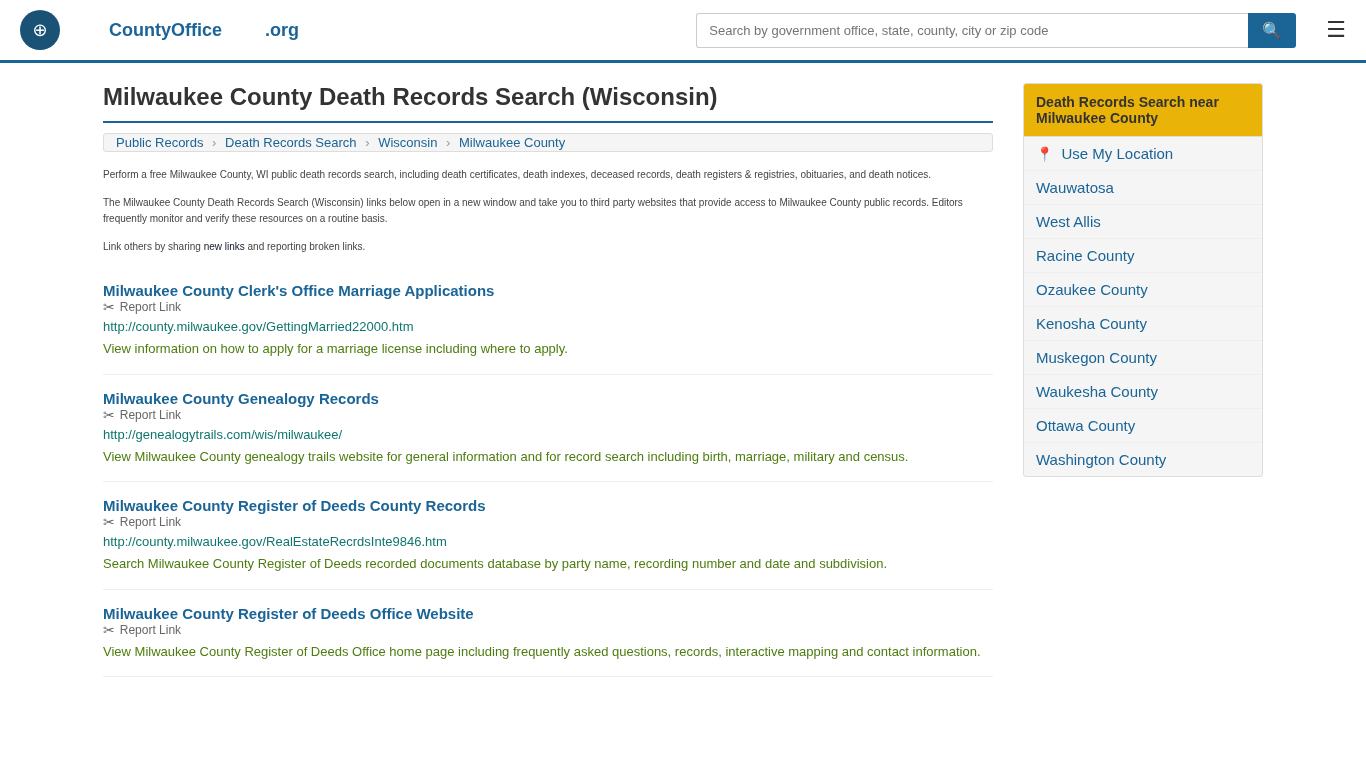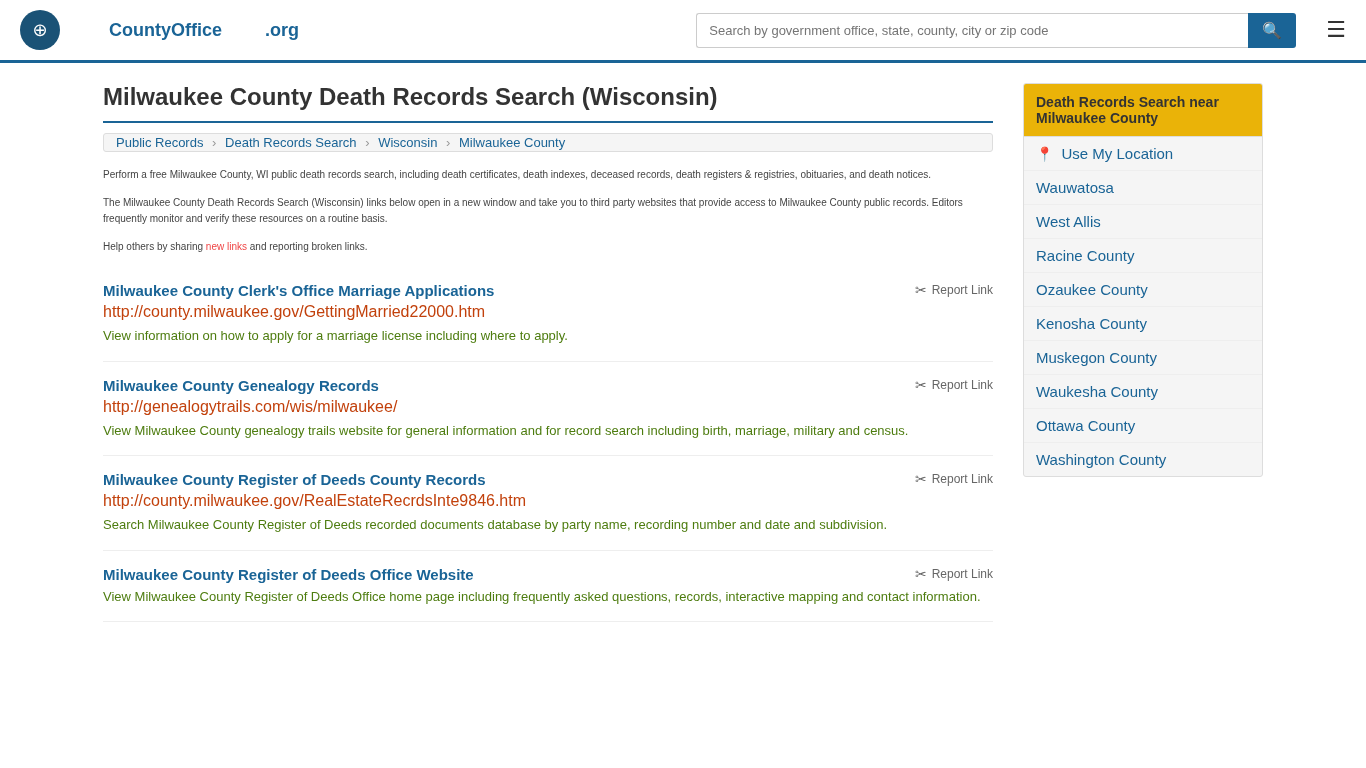--- a/index.html
+++ b/index.html
@@ -113,34 +113,35 @@
     #breadcrumb .sep { margin: 0 5px; color: #999; }
 
     
     .description {
       font-size: 10px;
       line-height: 1.6;
       color: #444;
       margin-bottom: 12px;
     }
     .description a {
-      color: #ef4444;
+      color: #0f172a;
       text-decoration: none;
     }
 
     
     .result-item {
       border-bottom: 1px solid #eee;
       padding: 15px 0;
     }
     .result-header {
       display: flex;
       justify-content: space-between;
       align-items: flex-start;
       margin-bottom: 4px;
+      flex-direction: column;
     }
     .result-title {
       font-size: 15px;
       font-weight: bold;
       color: #1a6496;
       text-decoration: none;
       cursor: pointer;
     }
     .report-link {
       display: flex;
@@ -149,22 +150,22 @@
       color: #666;
       font-size: 12px;
       cursor: pointer;
       white-space: nowrap;
       flex-shrink: 0;
     }
     .report-icon {
       font-size: 14px;
     }
     .result-url {
-      color: #c2410c;
-      font-size: 16px;
+      color: #0f766e;
+      font-size: 13px;
       margin-bottom: 5px;
     }
     .result-desc {
       font-size: 13px;
       color: #4d7c0f;
       line-height: 1.5;
     }
 
     
     .sidebar-section {
@@ -255,21 +256,21 @@
       <a href="#">Death Records Search</a>
       <span class="sep">›</span>
       <a href="#">Wisconsin</a>
       <span class="sep">›</span>
       <a href="#">Milwaukee County</a>
     </div>
 
     <p class="description">Perform a free Milwaukee County, WI public death records search, including death certificates, death indexes, deceased records, death registers &amp; registries, obituaries, and death notices.</p>
     <p class="description">The Milwaukee County Death Records Search (Wisconsin) links below open in a new window and take you to third party websites that provide access to Milwaukee County public records. Editors frequently monitor and verify these resources on a routine basis.</p>
     <p class="description">
-      <span>Help others by sharing </span><a href="#">new links</a><span> and reporting broken links.</span>
+      <span>Link others by sharing </span><a href="#">new links</a><span> and reporting broken links.</span>
     </p>
 
     <div id="results-list">
 
       <div class="result-item">
         <div class="result-header">
           <a class="result-title" href="#">Milwaukee County Clerk's Office Marriage Applications</a>
           <span class="report-link">
             <span class="report-icon">✂</span>
             <span>Report Link</span>

